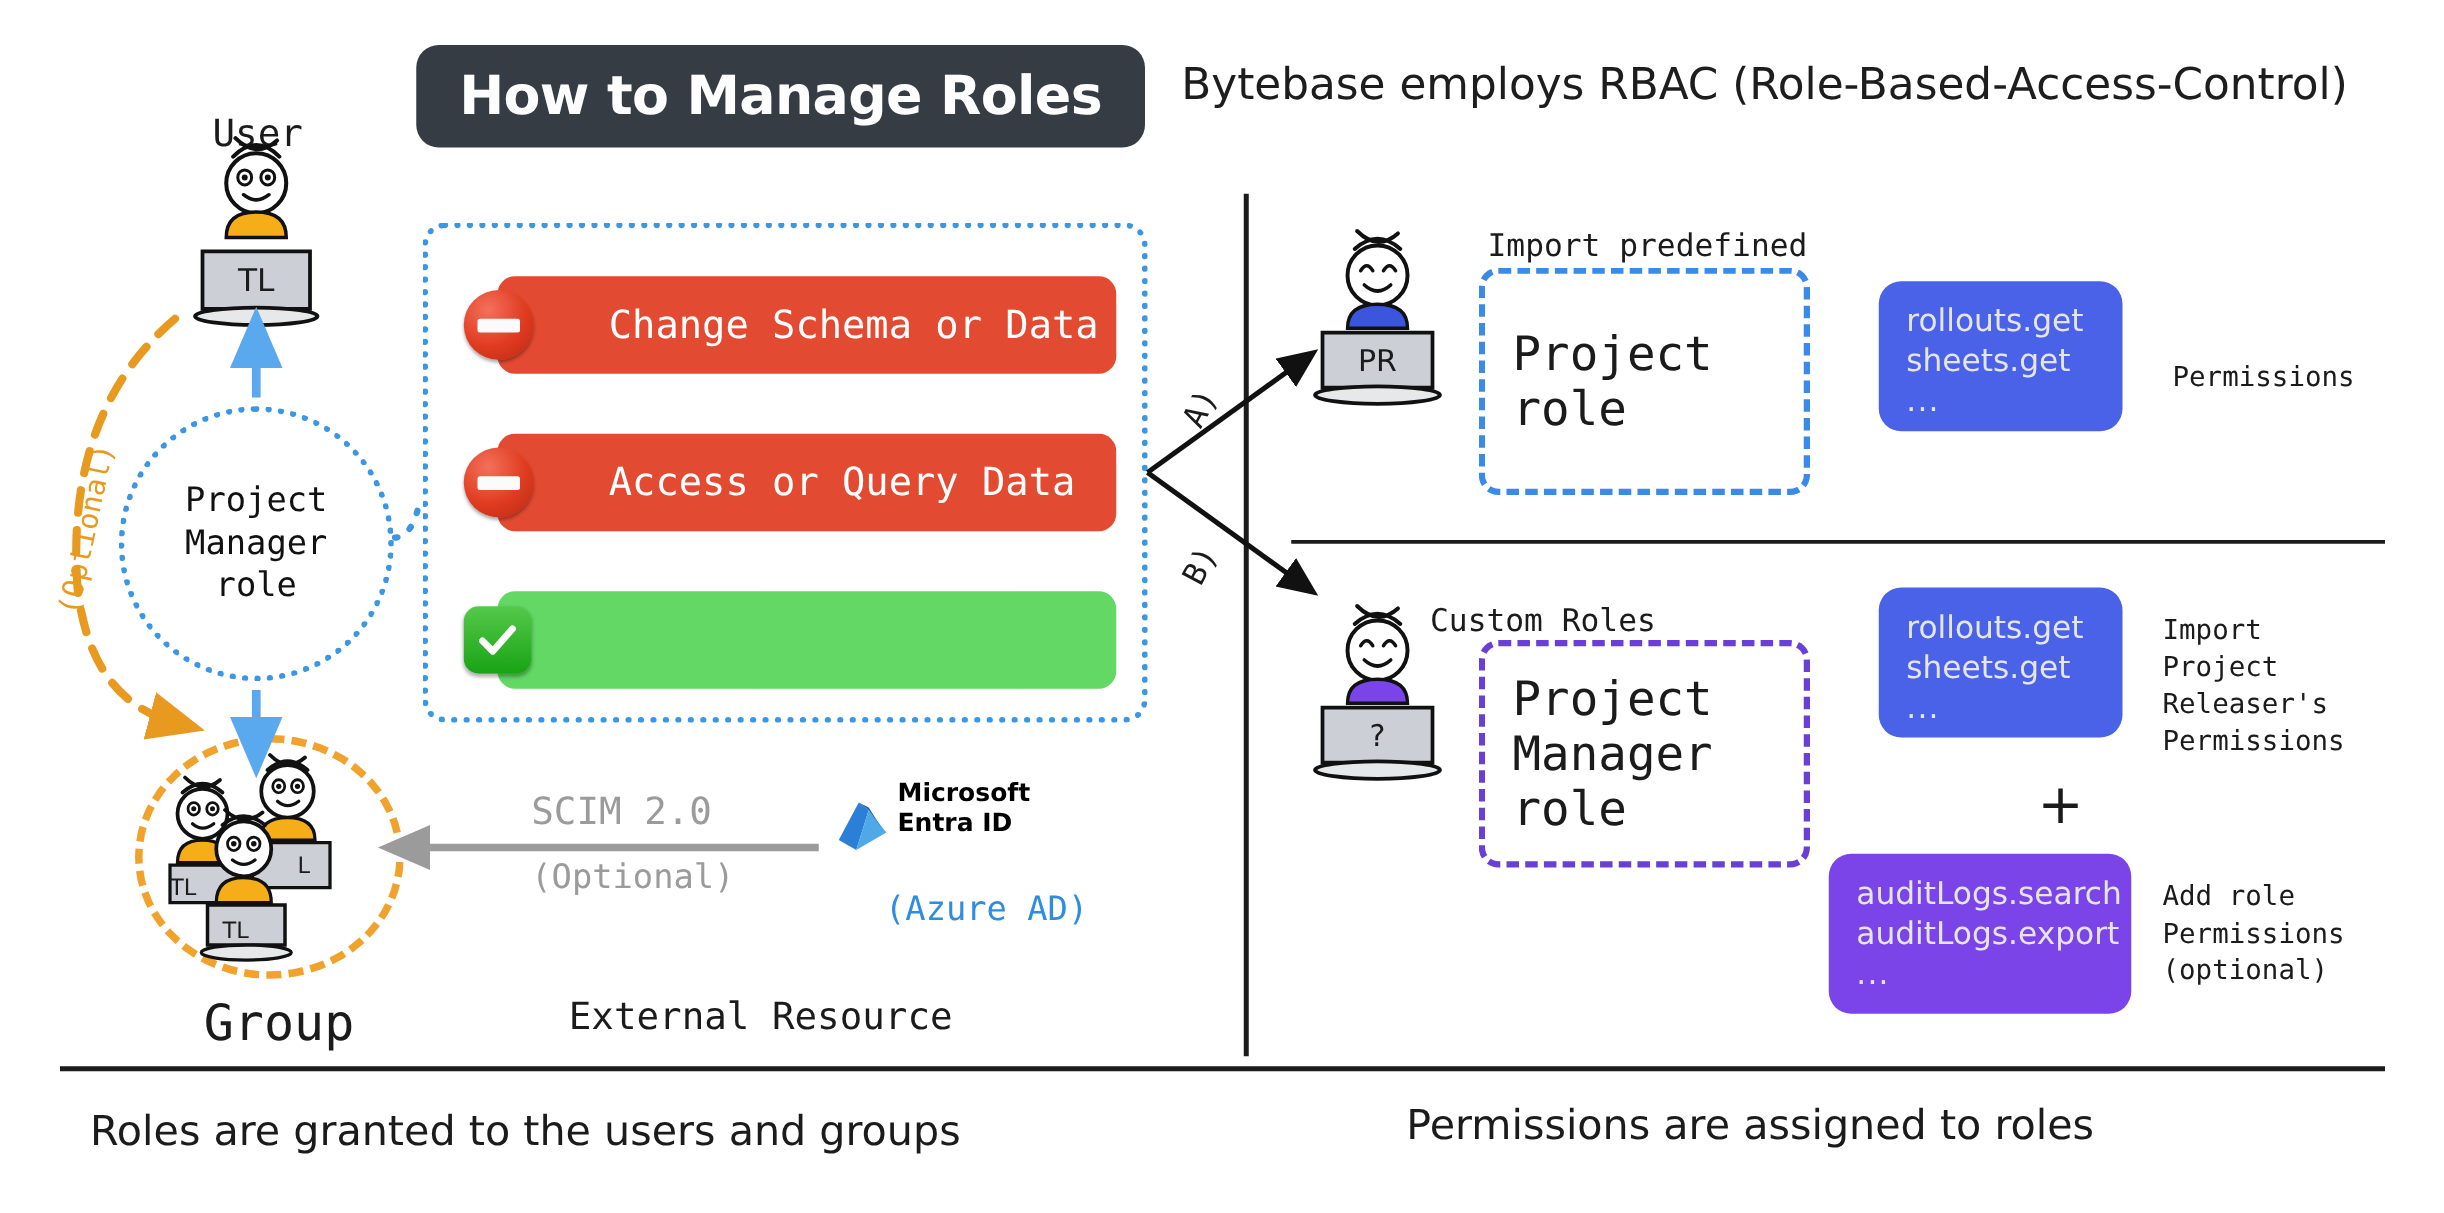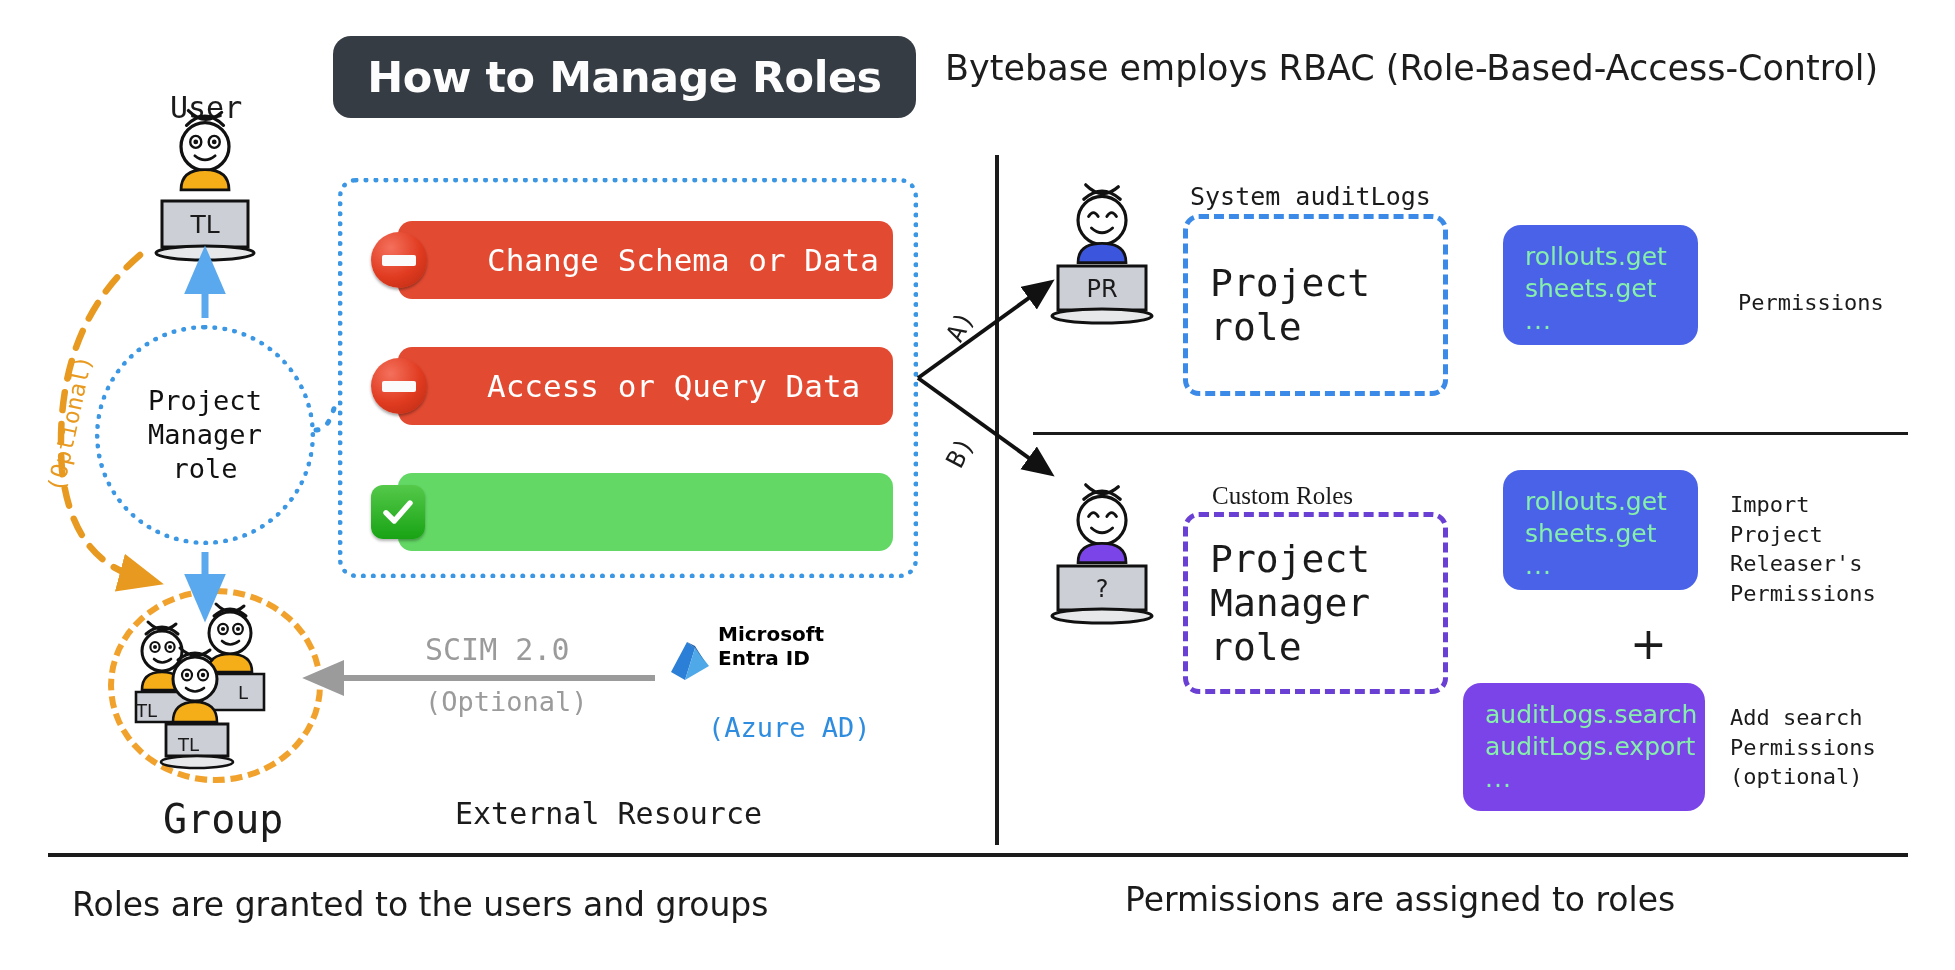--- a/index.html
+++ b/index.html
@@ -149,21 +149,21 @@
   .role-blue { border: 5px dashed #3b8ae8; }
   .role-purple { border: 5px dashed #6a3fd4; }
 
   .perm-box {
     border-radius: 18px; padding: 16px 20px 18px 22px;
   }
   .perm-blue { background: #4a62e8; }
   .perm-purple { background: #7b44e8; }
   .perm-box div {
     font-family: "DejaVu Sans", sans-serif;
-    font-size: 25px; color: #86efac; line-height: 1.28; white-space: nowrap;
+    font-size: 25px; color: #e5e5e5; line-height: 1.28; white-space: nowrap;
   }
   .perm-box .dots { font-size: 25px; letter-spacing: 1px; }
 
   .side-note {
     font-family: "DejaVu Sans Mono", monospace;
     font-size: 22px; color: #1b1b1b; line-height: 1.35; white-space: nowrap;
   }
   .plus-sign {
     font-family: "DejaVu Sans", sans-serif; font-size: 44px; color: #1b1b1b;
   }
@@ -295,21 +295,21 @@
   <div class="abs entra-name">
     <div>Microsoft</div>
     <div>Entra ID</div>
   </div>
   <div class="abs entra-sub">(Azure AD)</div>
   <div class="abs label-hand lbl-external">External Resource</div>
 
   <div class="abs branch-lbl br-a">A)</div>
   <div class="abs branch-lbl br-b">B)</div>
 
-  <div class="abs small-hand" style="left:1190px; top:182px;">System auditLogs</div>
+  <div class="abs small-hand" style="left:1190px; top:182px;">Import predefined</div>
 
   <div class="abs" style="left:1045px; top:180px;">
     <svg width="115" height="120" viewBox="0 0 115 125">
       <path d="M38 20 Q57 3 76 20 M40 5 Q57 22 74 7" stroke="#111" stroke-width="3.3" fill="none" stroke-linecap="round"></path>
       <circle cx="57" cy="42" r="25" fill="#fff" stroke="#111" stroke-width="3.3"></circle>
       <path d="M43 38 Q48 30 53 38" stroke="#111" stroke-width="3" fill="none" stroke-linecap="round"></path>
       <path d="M62 38 Q67 30 72 38" stroke="#111" stroke-width="3" fill="none" stroke-linecap="round"></path>
       <path d="M46 50 Q57 60 68 50" stroke="#111" stroke-width="3" fill="none" stroke-linecap="round"></path>
       <path d="M32 86 Q32 66 57 66 Q82 66 82 86 Z" fill="#3b55dd" stroke="#111" stroke-width="2.8"></path>
     </svg>
@@ -327,21 +327,21 @@
     <div class="rl">role</div>
   </div>
 
   <div class="abs perm-box perm-blue" style="left:1503px; top:225px; width:195px; height:120px;">
     <div>rollouts.get</div>
     <div>sheets.get</div>
     <div class="dots">...</div>
   </div>
   <div class="abs side-note" style="left:1738px; top:288px;">Permissions</div>
 
-  <div class="abs small-hand" style="left:1212px; top:482px;font-family:Liberation Serif, serif;">Custom Roles</div>
+  <div class="abs small-hand" style="left:1144px; top:482px;">Custom Roles</div>
 
   <div class="abs" style="left:1045px; top:480px;">
     <svg width="115" height="120" viewBox="0 0 115 125">
       <path d="M38 20 Q57 3 76 20 M40 5 Q57 22 74 7" stroke="#111" stroke-width="3.3" fill="none" stroke-linecap="round"></path>
       <circle cx="57" cy="42" r="25" fill="#fff" stroke="#111" stroke-width="3.3"></circle>
       <path d="M43 38 Q48 30 53 38" stroke="#111" stroke-width="3" fill="none" stroke-linecap="round"></path>
       <path d="M62 38 Q67 30 72 38" stroke="#111" stroke-width="3" fill="none" stroke-linecap="round"></path>
       <path d="M46 50 Q57 60 68 50" stroke="#111" stroke-width="3" fill="none" stroke-linecap="round"></path>
       <path d="M32 86 Q32 66 57 66 Q82 66 82 86 Z" fill="#7b44e8" stroke="#111" stroke-width="2.8"></path>
     </svg>
@@ -373,21 +373,21 @@
   </div>
 
   <div class="abs plus-sign" style="left:1630px; top:618px;">+</div>
 
   <div class="abs perm-box perm-purple" style="left:1463px; top:683px; width:242px; height:128px;">
     <div>auditLogs.search</div>
     <div>auditLogs.export</div>
     <div class="dots">...</div>
   </div>
   <div class="abs side-note" style="left:1730px; top:703px;">
-    <div>Add search</div>
+    <div>Add role</div>
     <div>Permissions</div>
     <div>(optional)</div>
   </div>
 
   <div class="abs footer-txt footer-left">Roles are granted to the users and groups</div>
   <div class="abs footer-txt footer-right">Permissions are assigned to roles</div>
 
   <svg class="overlay">
     <defs>
       <marker id="arrBlue" markerWidth="7" markerHeight="7" refX="3.2" refY="3" orient="auto">

